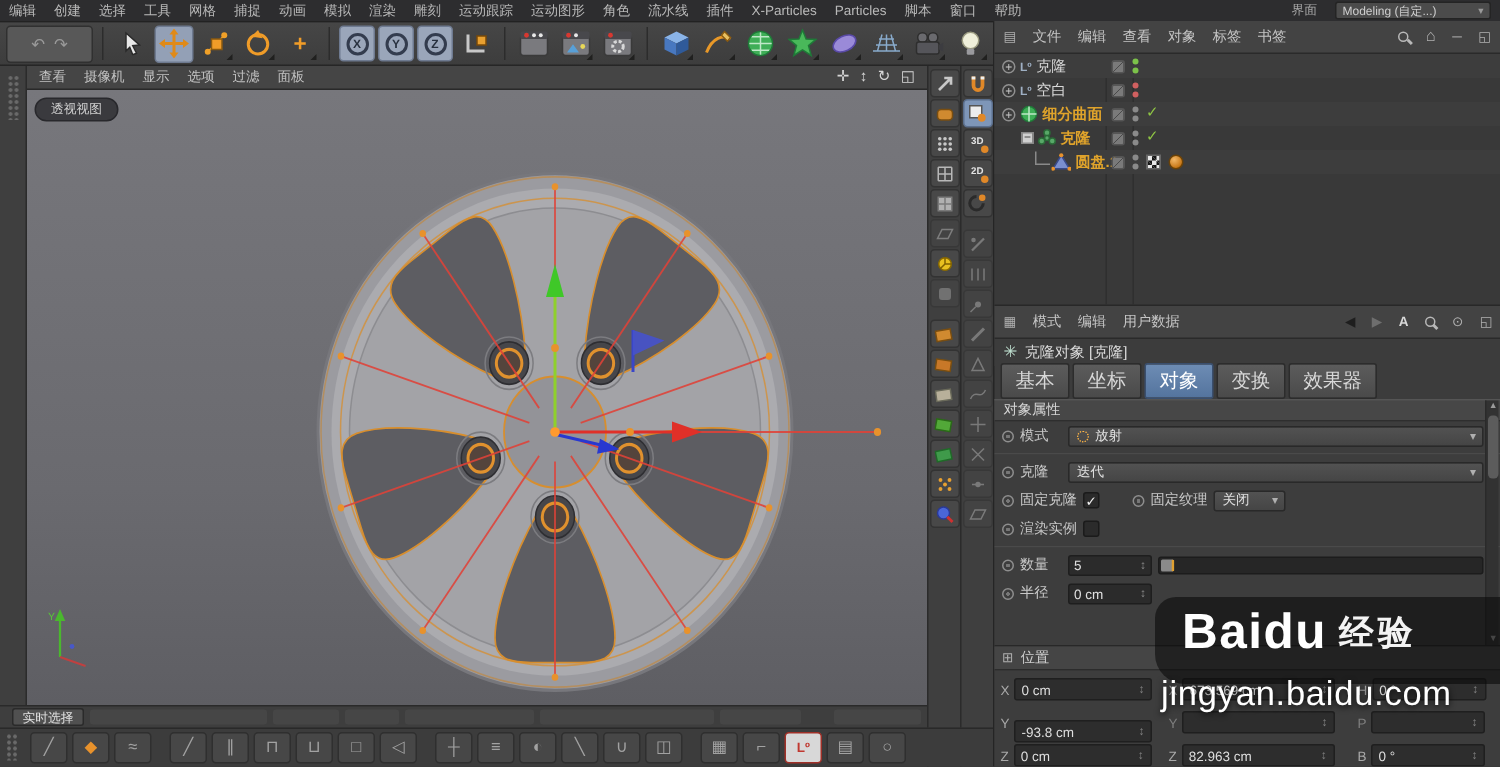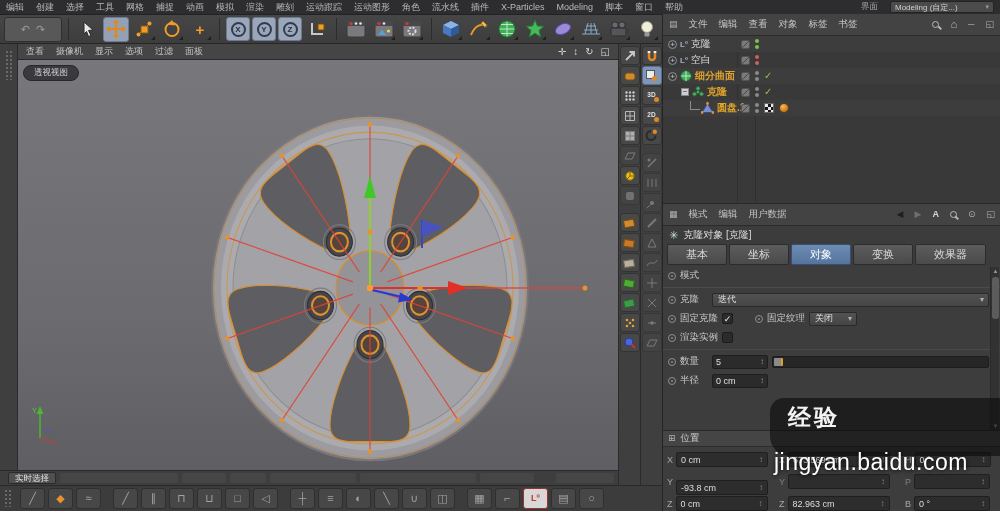--- a/index.html
+++ b/index.html
@@ -77,21 +77,21 @@
     background-size:6px 6px; background-position:0 0,3px 3px; }
   .mat-ball { width:10px; height:10px; border-radius:50%; background:radial-gradient(circle at 35% 30%,#f2b868,#c87818 70%,#8a4e08); border:1px solid #6a4208; }
   .tree-sep { position:absolute; left:74px; top:0; bottom:0; width:1px; background:#2f2f2f; }
   .tree-sep2 { left:92px; }
 
   
   .am-menu { position:absolute; top:190px; left:0; width:338px; }
   .am-title { position:absolute; top:212px; left:0; width:338px; height:18px; display:flex; align-items:center; gap:5px; padding:0 6px; font-size:10px; color:#dcdcdc; background:#3c3c3c; }
   .star-ic { color:#bfe0d0; font-size:11px; line-height:1; }
   .am-tabs { position:absolute; top:230px; left:0; width:338px; height:20px; display:flex; gap:2px; padding:0 4px; align-items:center; }
-  .tab { background:linear-gradient(#5c5c5c,#4a4a4a); border:1px solid #2c2c2c; border-radius:2px; font-size:11px; color:#d8d8d8; padding:2px 18px; }
+  .tab { background:linear-gradient(#5c5c5c,#4a4a4a); border:1px solid #2c2c2c; border-radius:2px; font-size:13px; color:#d8d8d8; padding:2px 9px; }
   .tab.active { background:linear-gradient(#6d8cb4,#54749e); color:#fff; border-color:#3a4f6e; }
   .am-body { position:absolute; top:252px; left:0; width:338px; height:164px; background:#3d3d3d; }
   .sec-hd { height:15px; background:#474747; border-top:1px solid #555; border-bottom:1px solid #2e2e2e; font-size:9.5px; color:#d5d5d5; display:flex; align-items:center; padding:0 6px; }
   .arow { display:flex; align-items:center; height:19px; font-size:9.5px; color:#c8c8c8; gap:4px; padding:0 12px 0 5px; }
   .acirc { width:8px; height:8px; border:1px solid #8e8e8e; border-radius:50%; flex:none; background:radial-gradient(circle,#777 28%,transparent 32%); }
   .alab { width:28px; flex:none; }
   .alab.w { width:auto; }
   .dd { flex:1; height:14px; background:linear-gradient(#525252,#454545); border:1px solid #292929; border-radius:2px; display:flex; align-items:center; gap:4px; padding:0 5px; font-size:9px; color:#e0e0e0; position:relative; }
   .dd::after { content:"▾"; position:absolute; right:4px; top:1px; font-size:8px; color:#b0b0b0; }
   .dd.small { flex:none; width:48px; }
@@ -146,21 +146,21 @@
   <span>动画</span>
   <span>模拟</span>
   <span>渲染</span>
   <span>雕刻</span>
   <span>运动跟踪</span>
   <span>运动图形</span>
   <span>角色</span>
   <span>流水线</span>
   <span>插件</span>
   <span>X-Particles</span>
-  <span>Modeling</span>
+  <span>Particles</span>
   <span>脚本</span>
   <span>窗口</span>
   <span>帮助</span>
   <span class="spacer"></span>
   <span class="iface-label">界面</span>
   <div class="iface-box">
     <span>Modeling (自定...)</span>
     <span class="caret">▾</span>
   </div>
 </div>
@@ -726,24 +726,29 @@
 
   <div class="am-tabs">
     <span class="tab">基本</span>
     <span class="tab">坐标</span>
     <span class="tab active">对象</span>
     <span class="tab">变换</span>
     <span class="tab">效果器</span>
   </div>
 
   <div class="am-body">
+    <div class="sec-hd">对象属性</div>
 
     <div class="arow">
       <span class="acirc"></span>
       <span class="alab">模式</span>
+      <div class="dd">
+          <span class="radial-ic"></span>
+          <span>放射</span>
+        </div>
     </div>
     <div class="aline"></div>
     <div class="arow">
       <span class="acirc"></span>
       <span class="alab">克隆</span>
       <div class="dd">
           <span>迭代</span>
         </div>
     </div>
     <div class="arow">
@@ -933,15 +938,16 @@
   <div class="bbtn">
       <span>▤</span>
     </div>
   <div class="bbtn">
       <span>○</span>
     </div>
 </div>
 
 <div class="wm-box"></div>
 <div class="wm-logo">
+  <span>Baidu</span>
   <span class="cn">经验</span>
 </div>
 <div class="wm-url">jingyan.baidu.com</div>
 
 </body></html>

